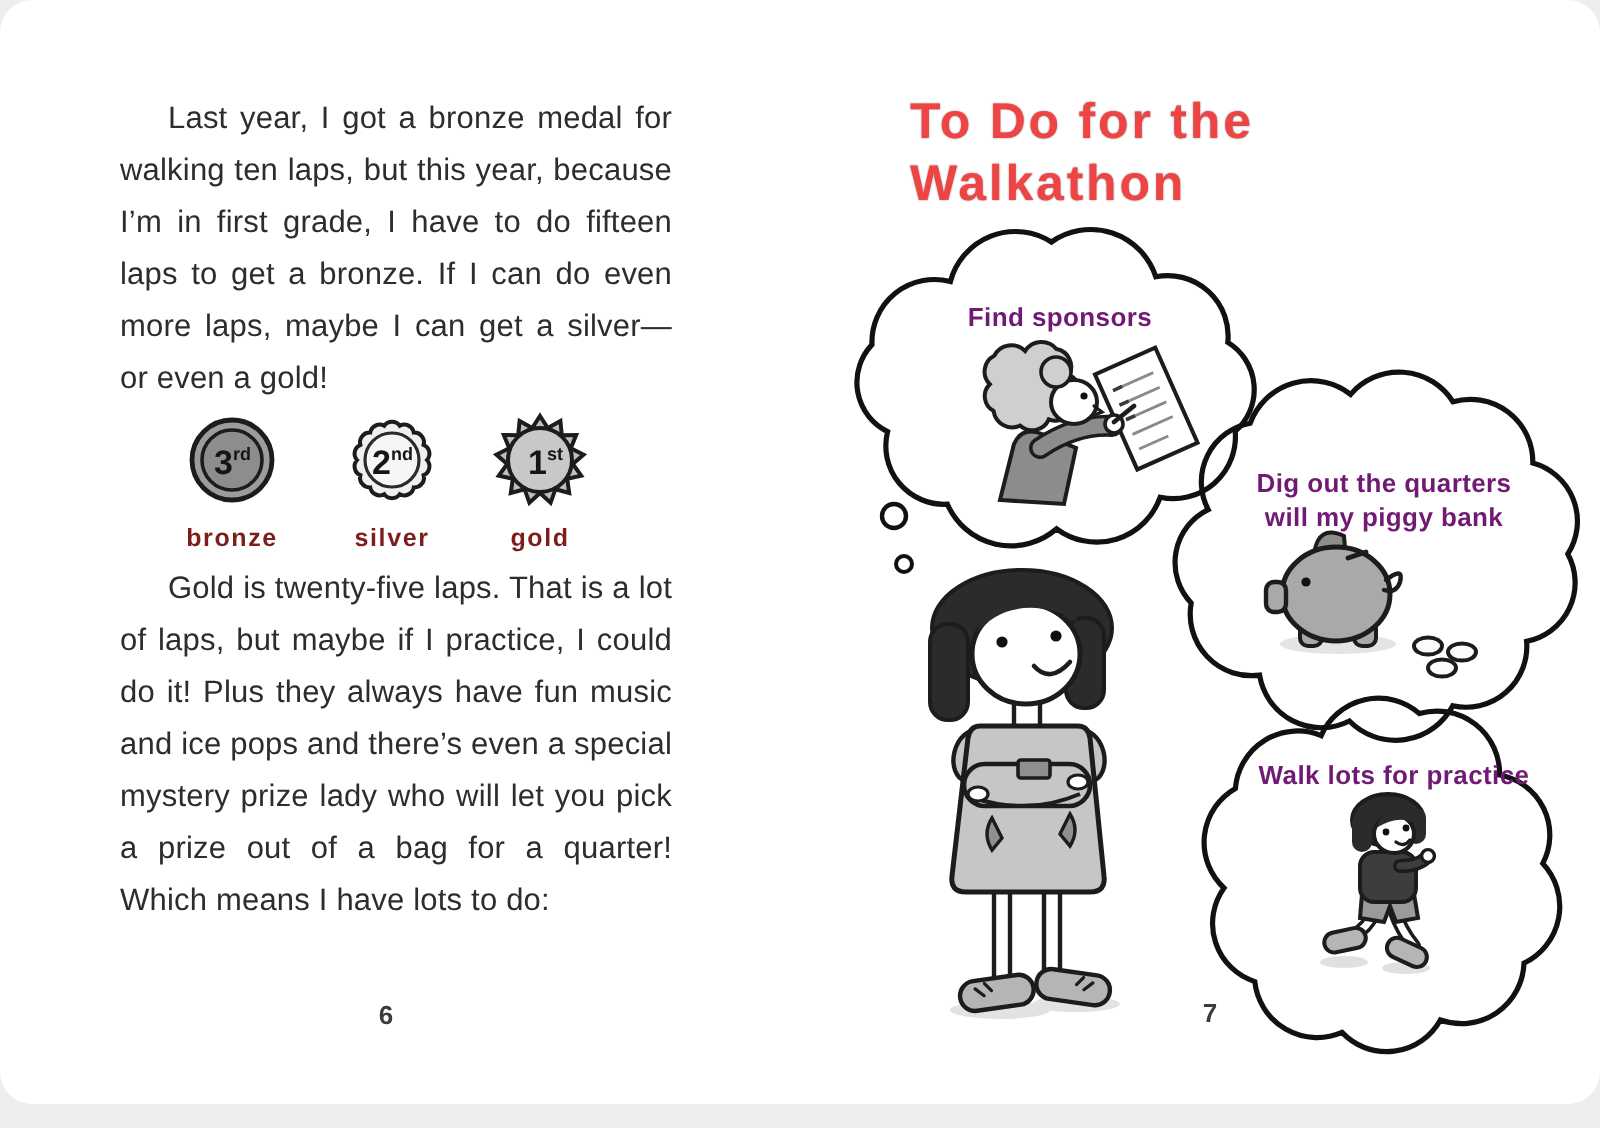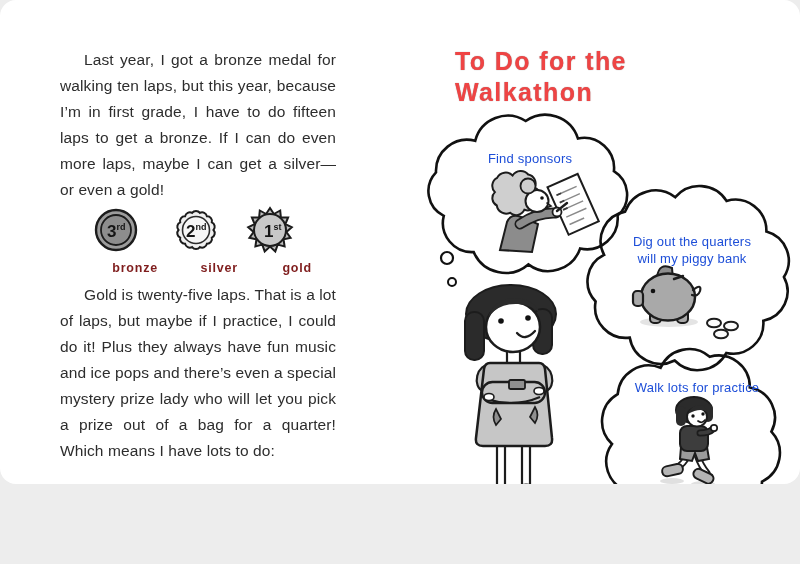--- a/index.html
+++ b/index.html
@@ -1,26 +1,26 @@
 <!DOCTYPE html>
 <html><head>
 <meta charset="utf-8">
 <style>
   html,body{margin:0;padding:0;background:#ededed;width:800px;height:564px;overflow:hidden}
-  .sheet{position:absolute;left:0;top:0;width:800px;height:484px;background:#ffffff;border-radius:16px;overflow:hidden;font-family:"Liberation Sans",sans-serif}
+  .sheet{position:absolute;left:0;top:0;width:800px;height:552px;background:#ffffff;border-radius:16px;overflow:hidden;font-family:"Liberation Sans",sans-serif}
   .body-text{position:absolute;left:60px;width:276px;margin:0;font-size:15.5px;line-height:26px;color:#2d2d2d;text-align:justify;letter-spacing:.1px}
   .indent{text-indent:24px}
   #para1{top:47px}
   #para2{top:282px}
   .medal-row{position:absolute;left:60px;top:204px;width:276px;height:74px}
-  .medal{position:absolute;width:84px;text-align:right}
+  .medal{position:absolute;width:84px;text-align:center}
   #medal-bronze{left:14px}#medal-silver{left:94px}#medal-gold{left:168px}
   .medal-label{font-weight:bold;font-size:12.5px;color:#7f1d1d;letter-spacing:.8px;margin-top:1px}
   .chapter-title{position:absolute;left:455px;top:46px;width:305px;text-align:left;font-weight:bold;font-size:25px;line-height:31px;color:#ef4444;letter-spacing:1.4px;text-shadow:0 0 1px #8d8d8d}
-  .bubble-label{position:absolute;width:180px;text-align:center;font-weight:normal;font-size:13px;line-height:17px;color:#1d4ed8;letter-spacing:.2px}
+  .bubble-label{position:absolute;width:180px;text-align:center;font-weight:bold;font-size:13px;line-height:17px;color:#701a75;letter-spacing:.2px}
   #bubble-label-1{left:440px;top:150px}
   #bubble-label-2{left:602px;top:233px}
   #bubble-label-3{left:607px;top:379px}
   .pagenum{position:absolute;width:22px;text-align:center;font-weight:bold;font-size:13px;color:#3c3c3c}
   #pagenum-left{left:182px;top:500px}
   #pagenum-right{left:594px;top:499px}
   .illus{position:absolute;left:0;top:0}
   svg text{font-family:"Liberation Sans",sans-serif;font-weight:bold;fill:#151515}
 </style>
 </head>

